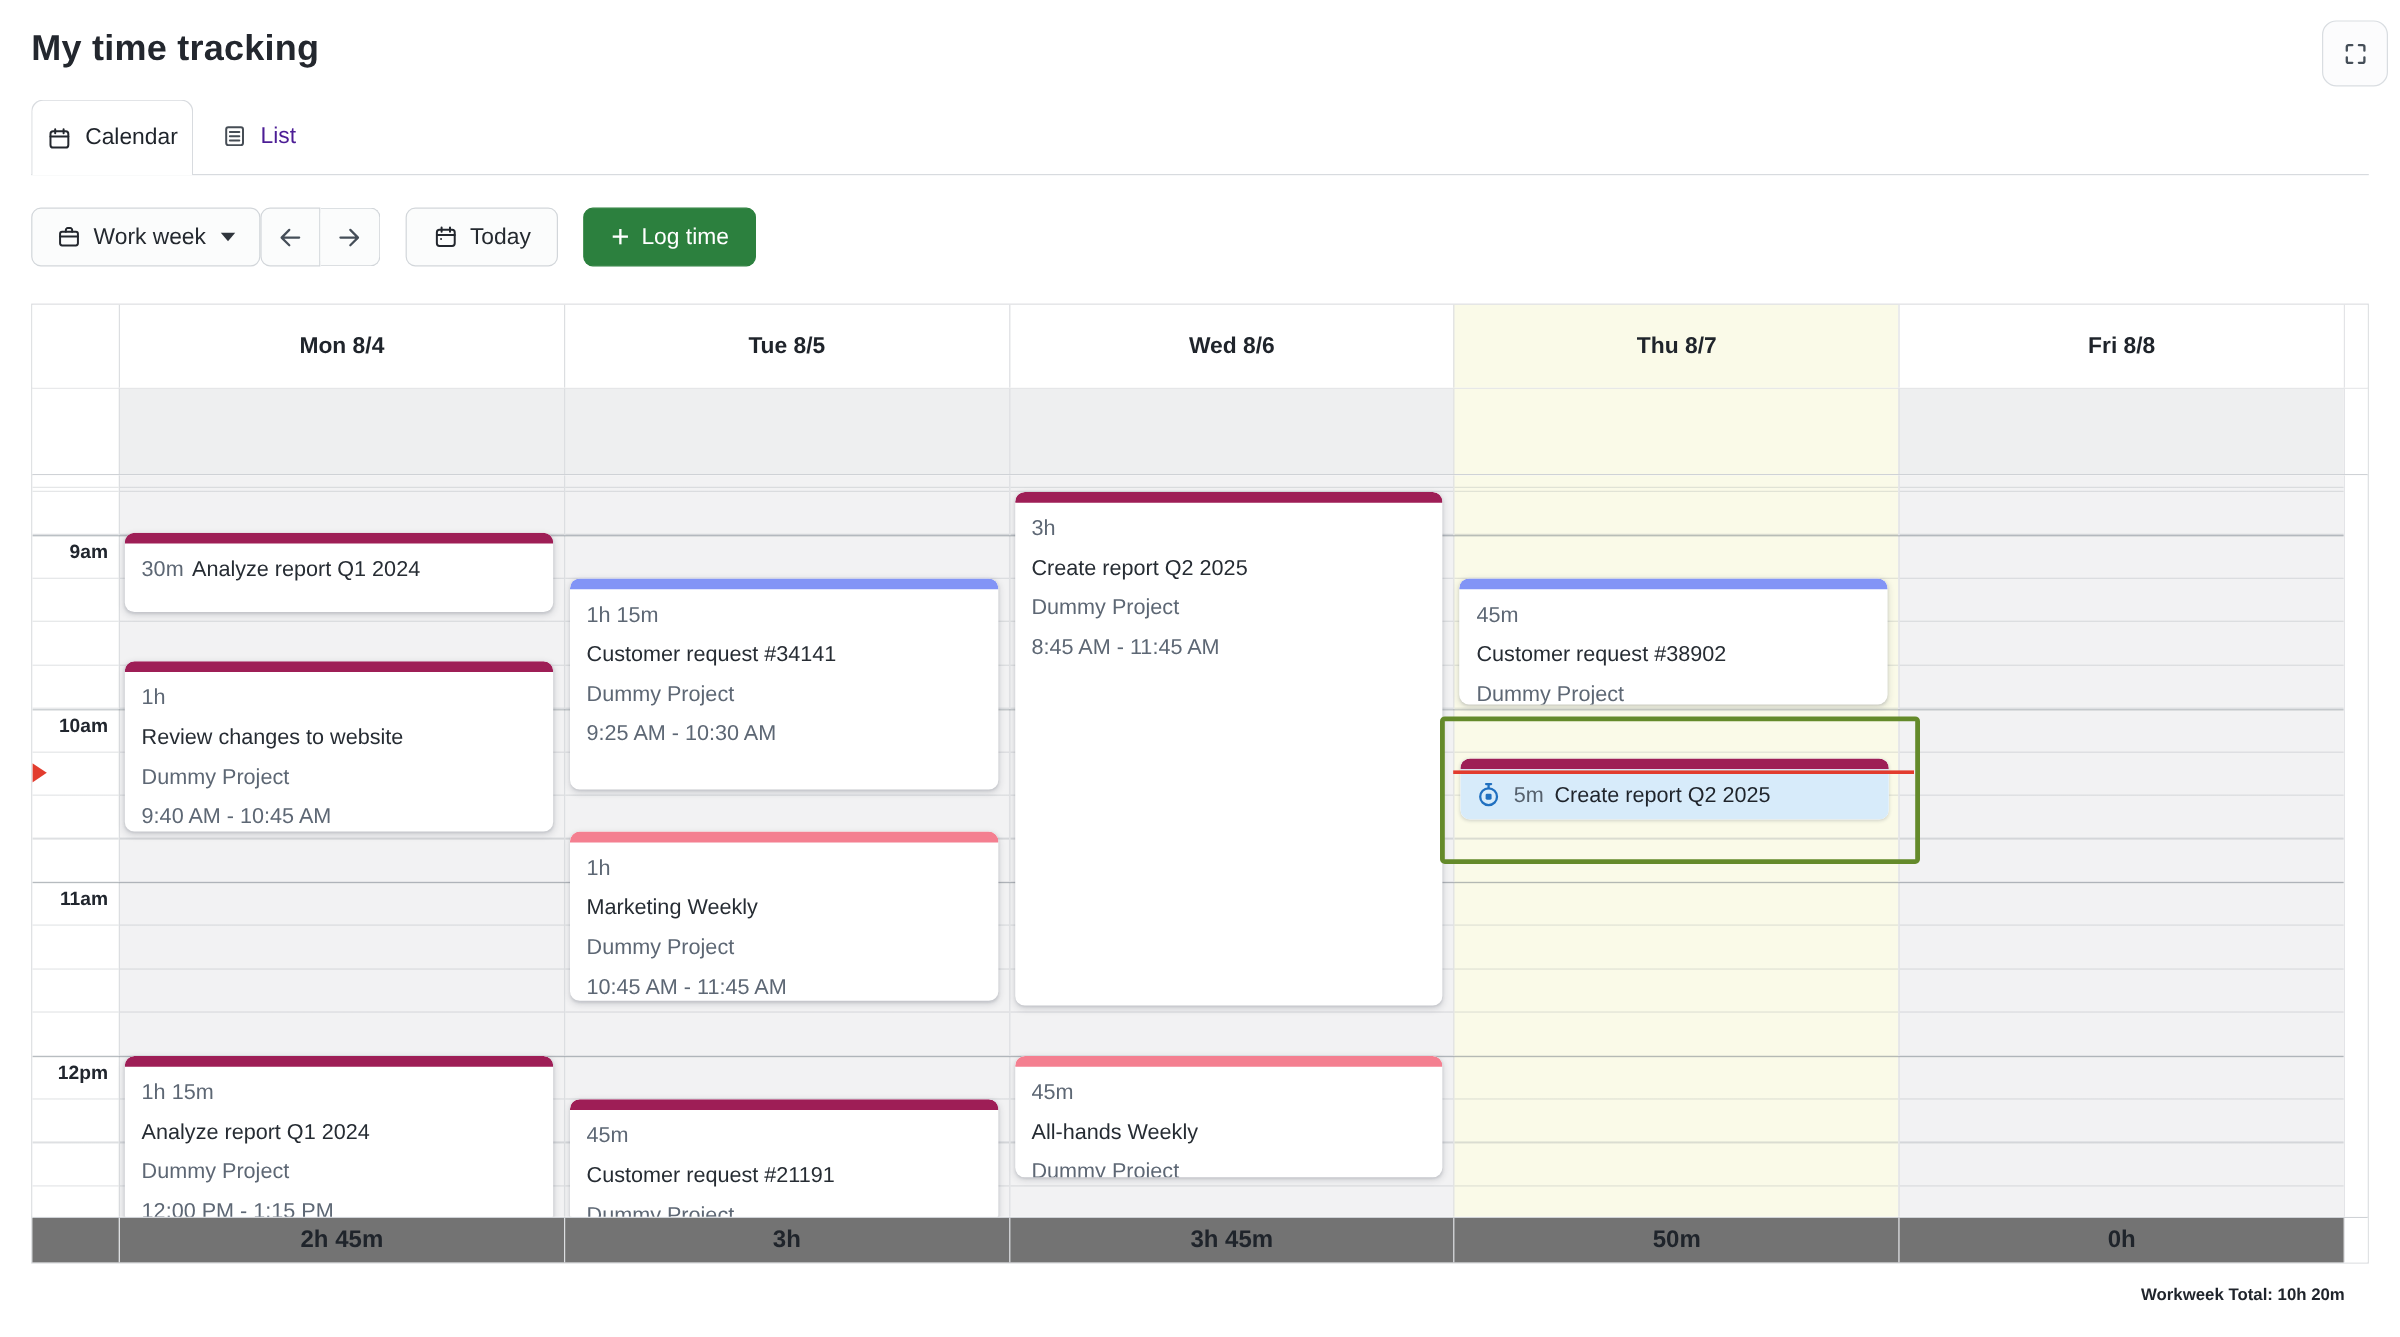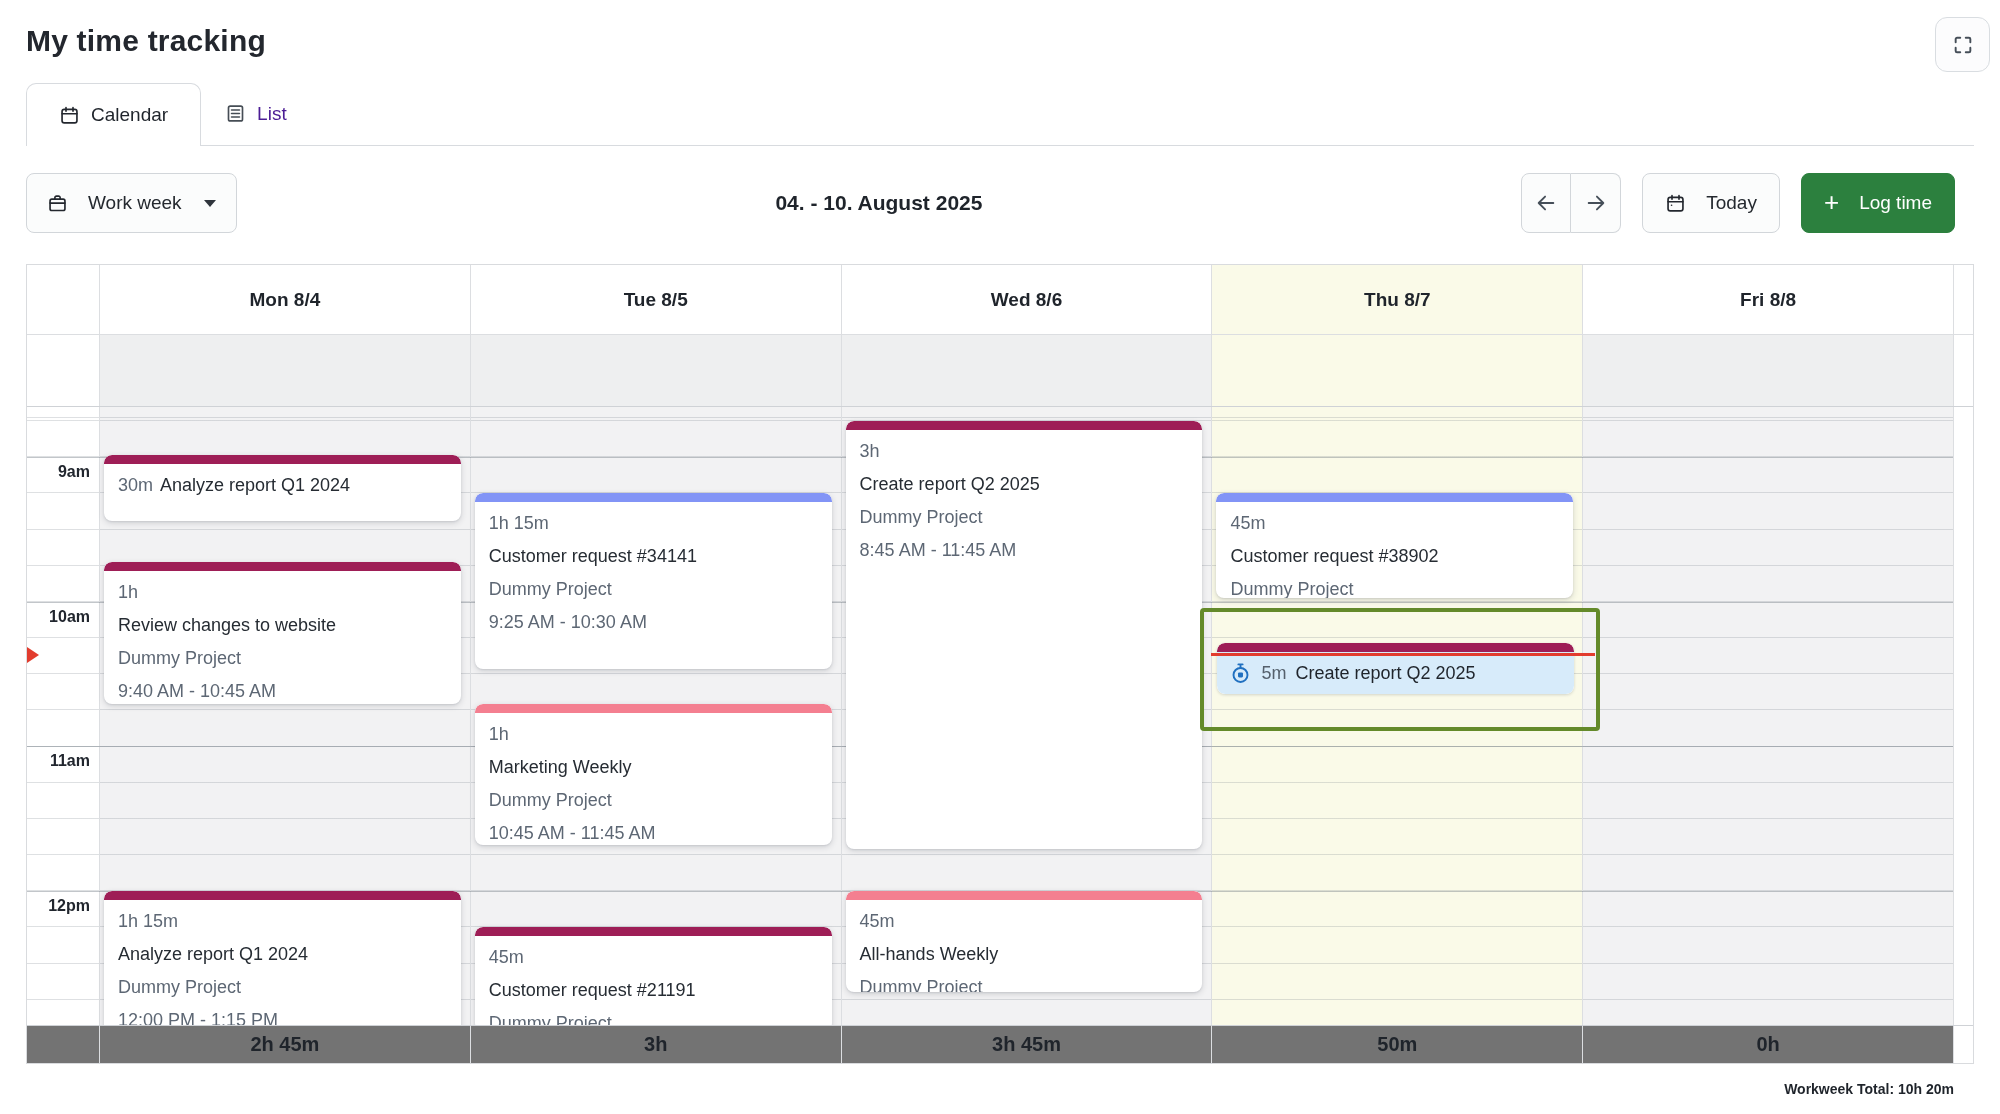--- a/index.html
+++ b/index.html
@@ -19,31 +19,31 @@
     position: absolute; top: 17px; right: 10px; width: 55px; height: 55px;
     background: #fcfcfd; border: 1px solid #d9dde1; border-radius: 12px;
     display: flex; align-items: center; justify-content: center; cursor: pointer;
   }
 
   
   .tabs { margin-top: 25px; display: flex; align-items: flex-end; border-bottom: 1px solid #d8dbdf; height: 63px; }
   .tab { display: flex; align-items: center; gap: 11px; font-size: 19px; color: #30363d; cursor: pointer; }
   .tab.active {
     background: #fff; border: 1px solid #d8dbdf; border-bottom: none;
-    border-radius: 10px 10px 0 0; height: 63px; padding: 0 32px; margin-bottom: -1px;
+    border-radius: 10px 10px 0 0; height: 63px; padding: 0 12px; margin-bottom: -1px;
     position: relative; font-weight: 500; color: #1f242b;
   }
   .tab.inactive { height: 63px; padding: 0 24px; color: #4c1d95; }
   .tab svg { flex: 0 0 auto; }
 
   
   .toolbar { margin-top: 27px; margin-right: 19px; display: flex; align-items: center; }
   .btn {
-    display: inline-flex; align-items: center; justify-content: center; gap: 20px;
-    height: 60px; border: 1px solid #d2d6da; border-radius: 8px; background: #fbfcfc;
+    display: inline-flex; align-items: center; justify-content: center; gap: 10px;
+    height: 49px; border: 1px solid #d2d6da; border-radius: 8px; background: #fbfcfc;
     font-size: 19px; font-weight: 500; color: #24292f; cursor: pointer; font-family: inherit;
   }
   .btn-viewmode { padding: 0 20px; }
   .caret-down { width: 0; height: 0; border-left: 6px solid transparent; border-right: 6px solid transparent; border-top: 7px solid #2f353c; margin-left: 2px; }
   .toolbar-title { flex: 1; text-align: center; font-size: 21px; font-weight: 700; color: #1f242b; }
   .toolbar-right { display: flex; align-items: center; gap: 21px; }
   .nav-group { display: flex; }
   .nav-btn { width: 50px; border-radius: 8px 0 0 8px; }
   .nav-btn + .nav-btn { border-left: none; border-radius: 0 8px 8px 0; }
   .btn-today { padding: 12px 22px; }
@@ -155,21 +155,20 @@
         <svg width="21" height="21" viewBox="0 0 24 24" fill="none" stroke="#23272e" stroke-width="1.9" stroke-linecap="round">
           <rect x="3.5" y="7" width="17" height="13" rx="2"></rect>
             <path d="M9 7V5.3A1.8 1.8 0 0 1 10.8 3.5h2.4A1.8 1.8 0 0 1 15 5.3V7"></path>
             <path d="M3.5 11.5h17"></path>
         </svg>
       </span>
       <span>Work week</span>
       <span class="caret-down"></span>
     </button>
 
-    <div class="toolbar-title">04. - 10. August 2025</div>
 
     <div class="toolbar-right">
       <div class="nav-group">
         <button class="btn nav-btn">
           <span class="icon">
             <svg width="22" height="22" viewBox="0 0 24 24" fill="none" stroke="#454e58" stroke-width="2" stroke-linecap="round" stroke-linejoin="round">
               <path d="M20 12H4M11 5l-7 7 7 7"></path>
             </svg>
           </span>
         </button>

